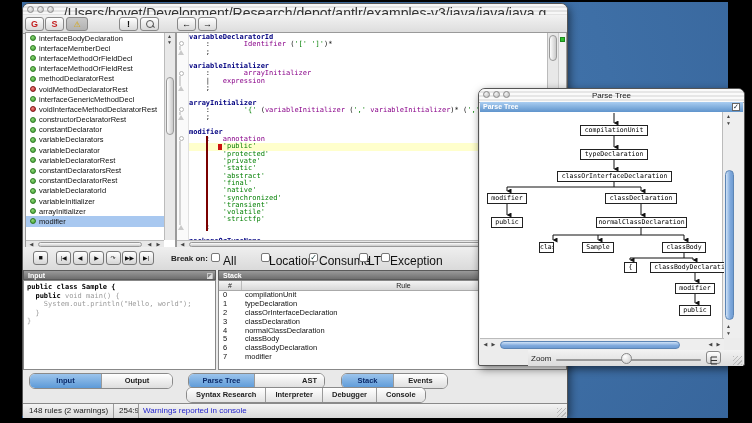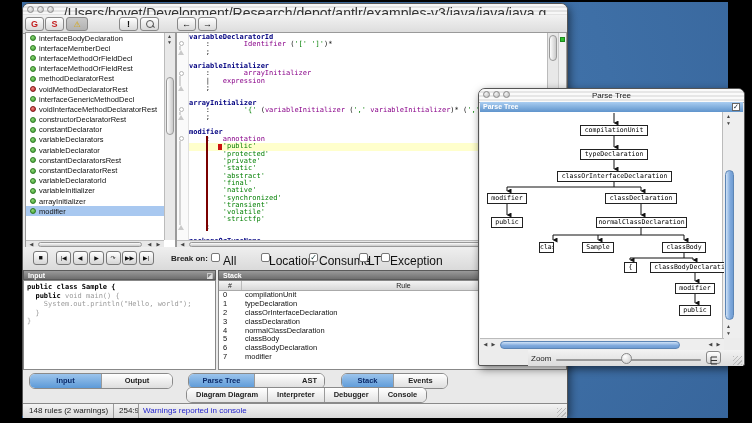--- a/index.html
+++ b/index.html
@@ -237,20 +237,24 @@
           <div class="rule-row">
             <span class="rdot"></span>
             <span>variableDeclarators</span>
           </div>
           <div class="rule-row">
             <span class="rdot"></span>
             <span>variableDeclarator</span>
           </div>
           <div class="rule-row">
             <span class="rdot"></span>
+            <span>variableDeclaratorRest</span>
+          </div>
+          <div class="rule-row">
+            <span class="rdot"></span>
             <span>constantDeclaratorsRest</span>
           </div>
           <div class="rule-row">
             <span class="rdot"></span>
             <span>constantDeclaratorRest</span>
           </div>
           <div class="rule-row">
             <span class="rdot"></span>
             <span>variableDeclaratorId</span>
           </div>
@@ -427,21 +431,21 @@
         <div class="tab-group" style="left: 165px;">
           <div class="vtab active" style="width: 66px;">Parse Tree</div>
           <div class="vtab" style="width: 69px; padding-left: 40px;">AST</div>
         </div>
         <div class="tab-group" style="left: 318px;">
           <div class="vtab active" style="width: 52px;">Stack</div>
           <div class="vtab" style="width: 53px;">Events</div>
         </div>
       </div>
     <div class="bottom-tabs" id="bottom-tabs">
-        <div class="btab">Diagram Diagram</div>
+        <div class="btab">Syntax Research</div>
         <div class="btab">Interpreter</div>
         <div class="btab">Debugger</div>
         <div class="btab">Console</div>
       </div>
 
     <div class="statusbar">
       <span class="st-cell" style="left:6px;">148 rules (2 warnings)</span>
       <span class="st-sep" style="left:90px;"></span>
       <span class="st-cell" style="left:96px;">254:9</span>
       <span class="st-sep" style="left:115px;"></span>

